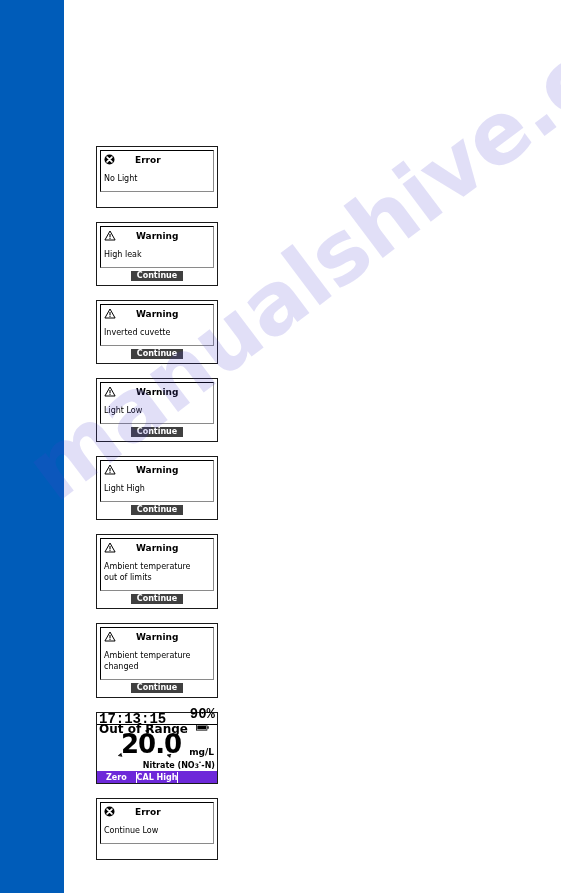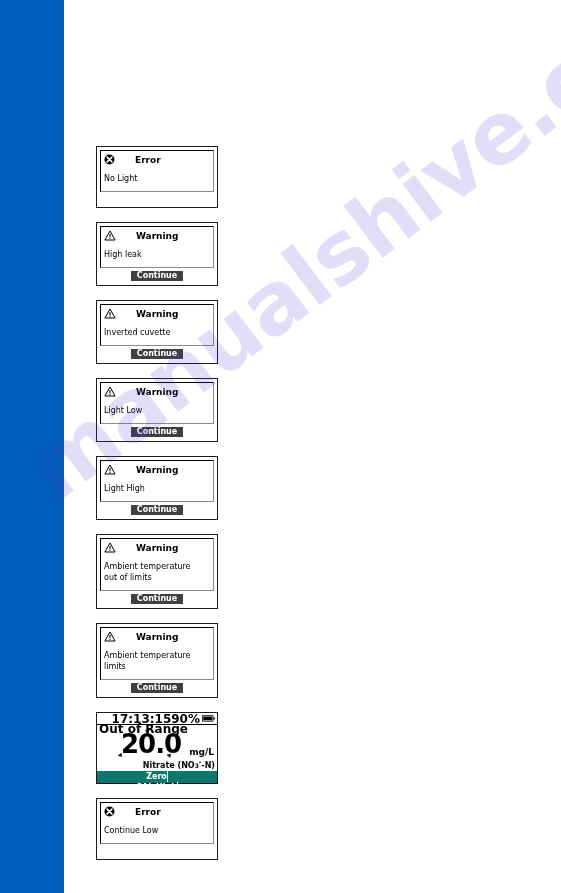--- a/index.html
+++ b/index.html
@@ -138,32 +138,34 @@
   .btn-spacer { height: 11px; }
 
   
   .lcd.meas {
     padding: 0;
     border: 1px solid #1a1a1a;
   }
   .meas-status {
     display: flex;
     align-items: center;
-    justify-content: flex-end;
+    justify-content: space-between;
     border-bottom: 1px solid #000;
     padding: 0 2px;
     height: 11px;
-    font-size: 12px;
-    font-weight: 700;
-    color: #000;
+    font-size: 14px;
+    font-weight: 700;
+    color: #000;
+    font-family: Liberation Mono, monospace;
   }
   .batt-wrap {
     display: flex;
     align-items: center;
     gap: 2px;
+    flex-direction: column;
   }
   .batt-icon {
     width: 13px;
     height: 7px;
     display: block;
   }
   .meas-main {
     position: relative;
     height: 46px;
     padding: 0 2px;
@@ -208,24 +210,23 @@
     color: #000;
     font-size: 7px;
     font-weight: 700;
   }
   .blink.b1 { left: 48px; top: 2px; transform: rotate(12deg); }
   .blink.b2 { left: 21px; top: 26px; transform: rotate(-14deg); }
   .blink.b3 { left: 70px; top: 26px; transform: rotate(16deg); }
 
   .meas-softkeys {
     display: flex;
-    background: #0f766e;
+    background: #6d28d9;
     height: 12px;
     align-items: center;
-    flex-direction: column;
   }
   .softkey {
     flex: 1 1 0;
     text-align: center;
     color: #ffffff;
     font-size: 8px;
     font-weight: 700;
     line-height: 11px;
     border-right: 1px solid #ffffff;
     white-space: nowrap;
@@ -353,21 +354,21 @@
         <div class="dlg-head">
           <svg class="icon-warn" viewBox="0 0 24 22">
             <path d="M12 2 L22.2 20 L1.8 20 Z" fill="none" stroke="#000" stroke-width="2" stroke-linejoin="round"></path>
             <rect x="10.9" y="8" width="2.2" height="6.4" fill="#000"></rect>
             <rect x="10.9" y="15.6" width="2.2" height="2.2" fill="#000"></rect>
           </svg>
           <span class="dlg-title">Warning</span>
         </div>
         <div class="dlg-body">
           <span class="line">Ambient temperature</span>
-          <span class="line">limits</span>
+          <span class="line">changed</span>
         </div>
       </div>
       <div class="btn-row">
         <span class="btn-continue">Continue</span>
       </div>
     </div>
     <div class="lcd meas">
       <div class="meas-status">
         <span>17:13:15</span>
         <span class="batt-wrap">

